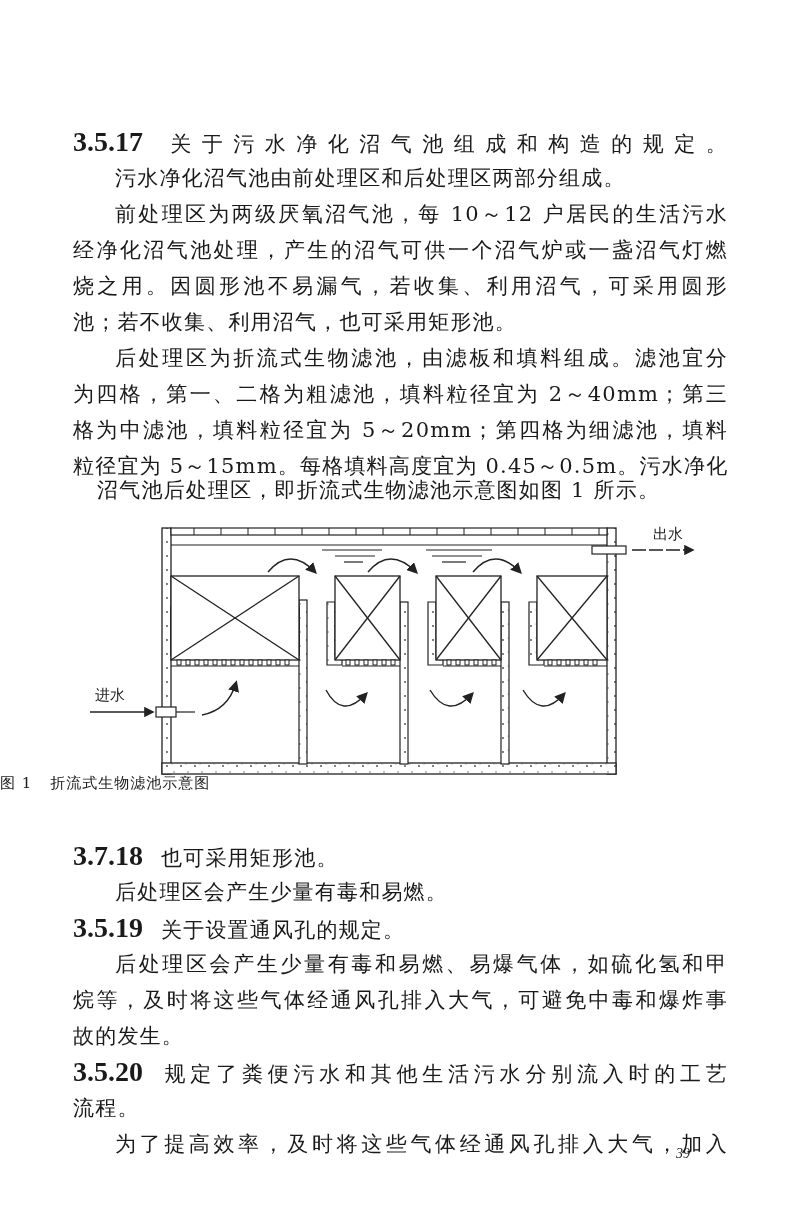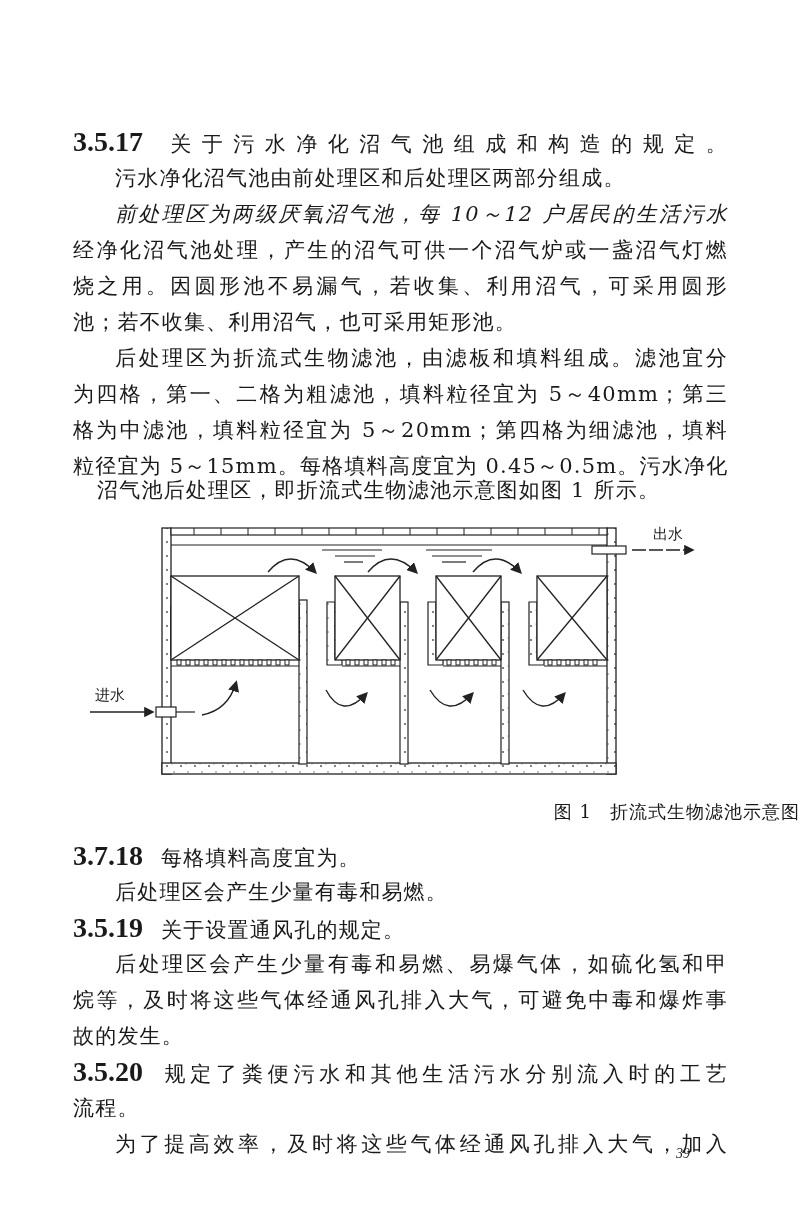--- a/index.html
+++ b/index.html
@@ -3,40 +3,40 @@
 <meta charset="utf-8">
 <style>
   html, body { margin: 0; padding: 0; background: #ffffff; }
   body { width: 800px; height: 1220px; position: relative; overflow: hidden;
          font-family: "DejaVu Serif", "Liberation Serif", serif; color: #1a1a1a; }
   .line { position: absolute; left: 73px; width: 655px; font-size: 21px; line-height: 36px;
           white-space: nowrap; letter-spacing: 1.2px; }
   .indent { left: 115px; width: 613px; }
   .secnum { font-family: "Liberation Serif", serif; font-weight: bold; font-size: 28px; margin-right: 18px; letter-spacing: 0; }
   .just { text-align: justify; text-align-last: justify; }
-  .caption { position: absolute; left: 0; width: 800px; top: 800px; text-align: right;
-             font-size: 18px; letter-spacing: 1px; }
+  .caption { position: absolute; left: 0; width: 800px; top: 774px; text-align: left;
+             font-size: 15px; letter-spacing: 1px; }
   .caption .num { margin-right: 18px; }
   .pagenum { position: absolute; left: 676px; top: 1146px; font-family: "Liberation Serif", serif;
              font-style: italic; font-size: 14px; }
   #diagram { position: absolute; left: 80px; top: 510px; }
 </style>
 </head>
 <body>
 
 <div class="line just" style="top:124px;">
   <span class="secnum">3.5.17</span><span>关于污水净化沼气池组成和构造的规定。</span>
 </div>
 <div class="line indent" style="top:160px;">污水净化沼气池由前处理区和后处理区两部分组成。</div>
-<div class="line indent just" style="top:196px;font-style:italic;">前处理区为两级厌氧沼气池，每 10～12 户居民的生活污水</div>
+<div class="line indent just" style="top:196px;">前处理区为两级厌氧沼气池，每 10～12 户居民的生活污水</div>
 <div class="line just" style="top:232px;">经净化沼气池处理，产生的沼气可供一个沼气炉或一盏沼气灯燃</div>
 <div class="line just" style="top:268px;">烧之用。因圆形池不易漏气，若收集、利用沼气，可采用圆形</div>
 <div class="line" style="top:304px;">池；若不收集、利用沼气，也可采用矩形池。</div>
 <div class="line indent just" style="top:340px;">后处理区为折流式生物滤池，由滤板和填料组成。滤池宜分</div>
-<div class="line just" style="top:376px;">为四格，第一、二格为粗滤池，填料粒径宜为 5～40mm；第三</div>
+<div class="line just" style="top:376px;">为四格，第一、二格为粗滤池，填料粒径宜为 2～40mm；第三</div>
 <div class="line just" style="top:412px;">格为中滤池，填料粒径宜为 5～20mm；第四格为细滤池，填料</div>
 <div class="line just" style="top:448px;">粒径宜为 5～15mm。每格填料高度宜为 0.45～0.5m。污水净化</div>
 <div class="line" style="top:472px;margin-left:24px;">沼气池后处理区，即折流式生物滤池示意图如图 1 所示。</div>
 
 <svg id="diagram" width="640" height="290" viewBox="0 0 640 290">
   <defs>
     <marker id="ah" markerWidth="8" markerHeight="8" refX="6" refY="4" orient="auto">
       <path d="M0,0 L8,4 L0,8 Z" fill="#222"></path>
     </marker>
     <pattern id="speck" width="14" height="14" patternUnits="userSpaceOnUse">
@@ -183,21 +183,21 @@
   </g>
   <line x1="552" y1="40" x2="612" y2="40" stroke="#222" stroke-width="1.3" stroke-dasharray="14 3" marker-end="url(#ah)"></line>
   <text x="573" y="29" font-size="15" font-family="DejaVu Sans, sans-serif" fill="#222">出水</text>
 </svg>
 
 <div class="caption">
   <span class="num">图 1</span><span>折流式生物滤池示意图</span>
 </div>
 
 <div class="line" style="top:838px;">
-  <span class="secnum">3.7.18</span><span>每格填料高度宜为。</span>
+  <span class="secnum">3.7.18</span><span>也可采用矩形池。</span>
 </div>
 <div class="line indent" style="top:874px;">后处理区会产生少量有毒和易燃。</div>
 
 <div class="line" style="top:910px;">
   <span class="secnum">3.5.19</span><span>关于设置通风孔的规定。</span>
 </div>
 <div class="line indent just" style="top:946px;">后处理区会产生少量有毒和易燃、易爆气体，如硫化氢和甲</div>
 <div class="line just" style="top:982px;">烷等，及时将这些气体经通风孔排入大气，可避免中毒和爆炸事</div>
 <div class="line" style="top:1018px;">故的发生。</div>
 

